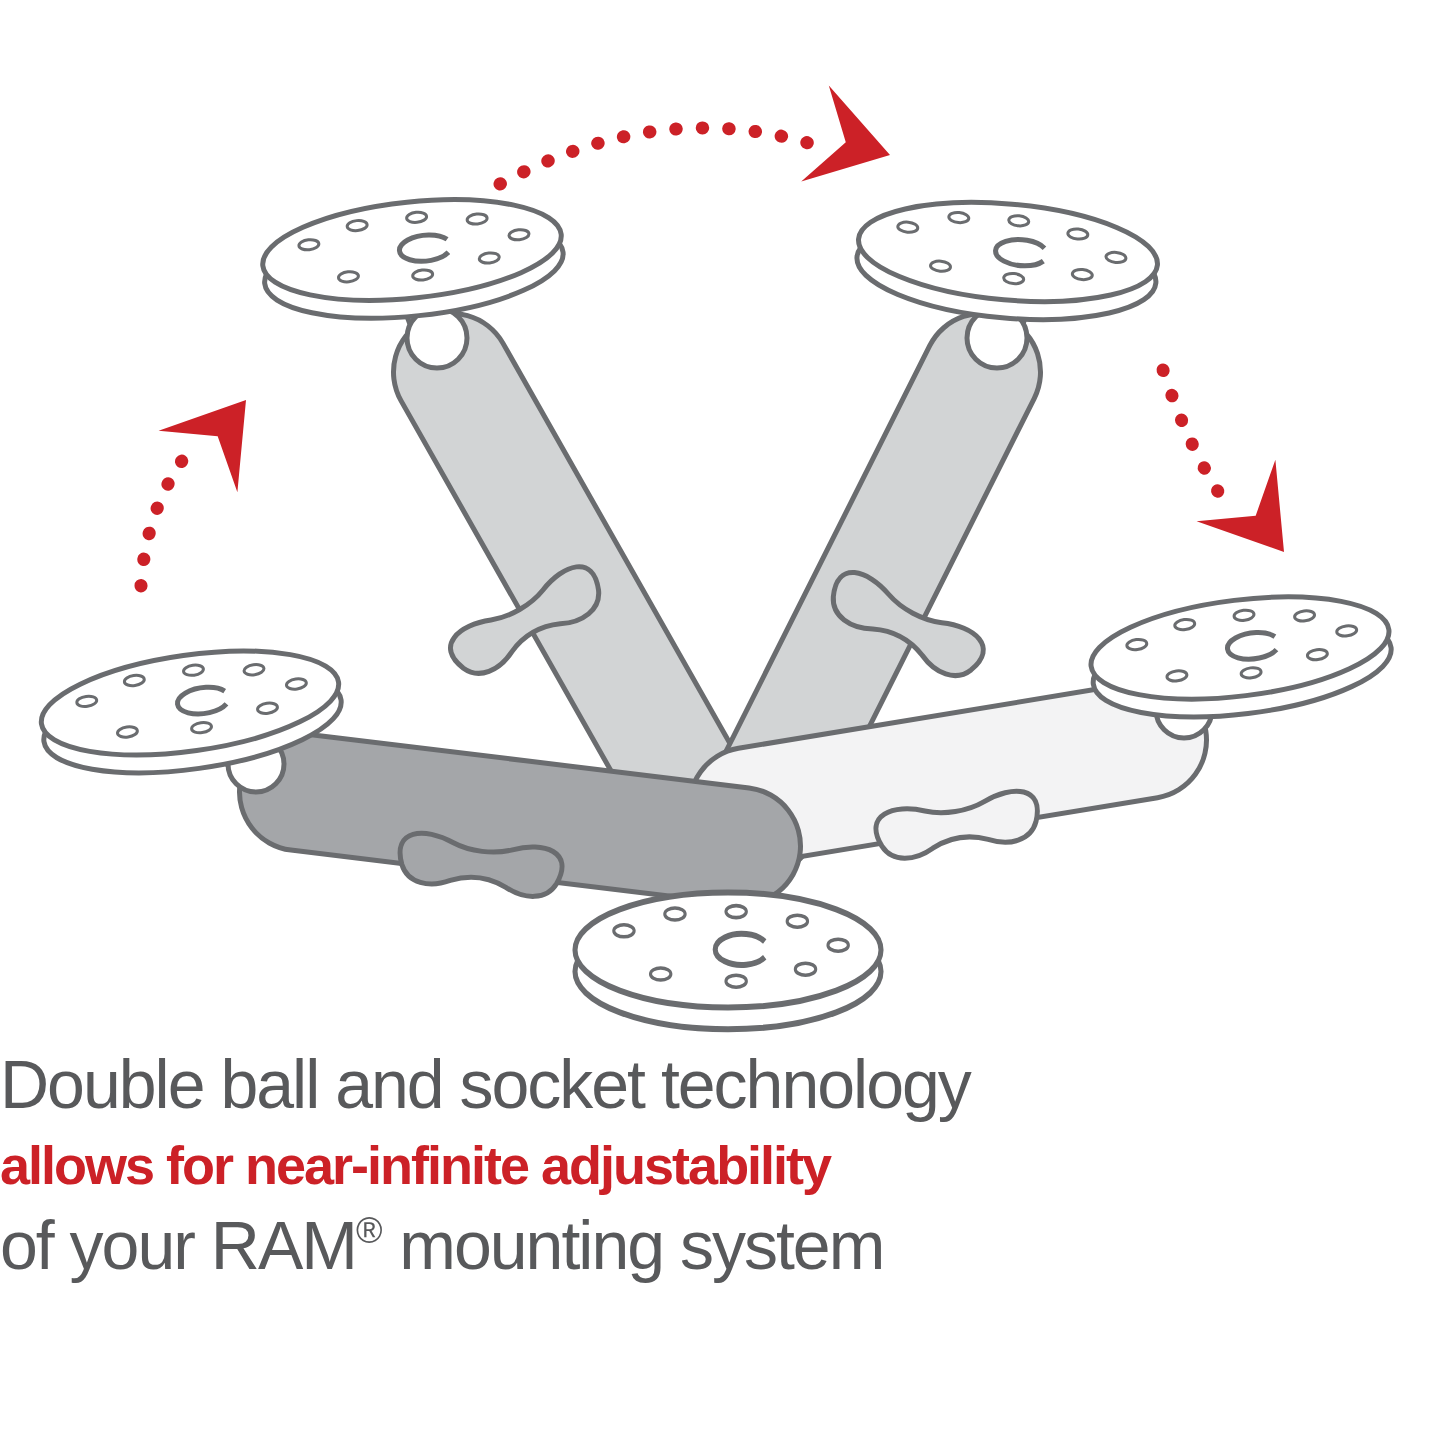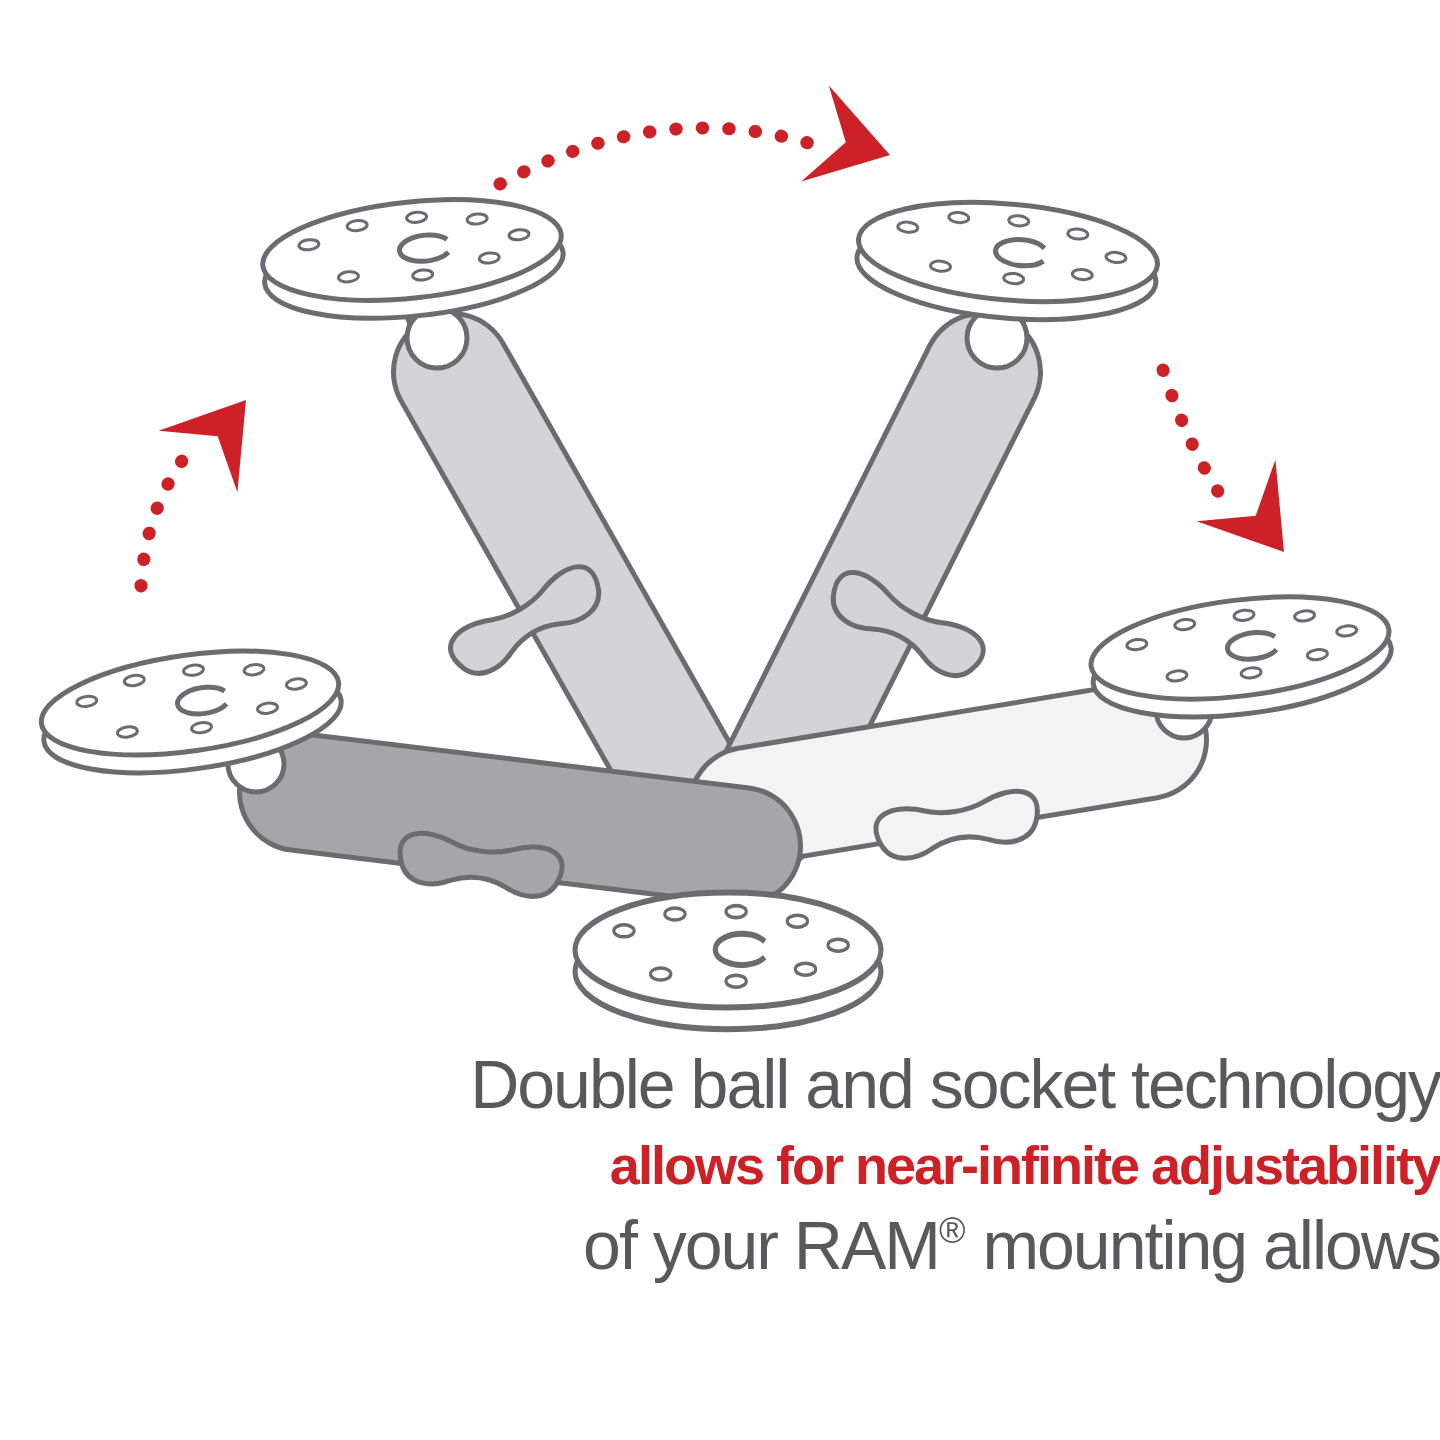--- a/index.html
+++ b/index.html
@@ -16,22 +16,22 @@
   .outl{stroke:#6a6c6f;stroke-width:5;fill:#ffffff;}
   .hole{stroke:#6a6c6f;stroke-width:3;fill:#ffffff;}
   .crescent{stroke:#6a6c6f;stroke-width:5;fill:none;}
   .arm-border{stroke:#6a6c6f;stroke-linecap:round;fill:none;}
   .knob{stroke:#6a6c6f;stroke-width:5;}
   .dots{fill:none;stroke:#cc2127;stroke-width:13;stroke-linecap:round;stroke-dasharray:0.5 26;}
   .head{fill:#cc2127;}
 
   
   .caption{
-    position:absolute;left:0;right:0;top:1040px;
-    text-align:right;
+    position:absolute;left:0;right:16px;top:1040px;
+    text-align:left;
     color:#58595b;
   }
   .cap-line{
     font-size:68px;
     line-height:1.32;
     letter-spacing:-2px;
     white-space:nowrap;
   }
   .cap-line.red{
     color:#cc2127;
@@ -133,16 +133,16 @@
       <circle class="outl" cx="256" cy="764" r="28"></circle>
       <use href="#plate" transform="translate(190,703) rotate(-8)"></use>
     </g>
 
     <use href="#plate" transform="translate(728,950) scale(1.02,1.2)"></use>
   </svg>
 
   <div class="caption">
     <div class="cap-line gray">Double ball and socket technology</div>
     <div class="cap-line red">allows for near-infinite adjustability</div>
-    <div class="cap-line gray"><span>of your RAM</span><span class="reg-mark">®</span><span> mounting allows</span></div>
+    <div class="cap-line gray"><span>of your RAM</span><span class="reg-mark">®</span><span> mounting system</span></div>
   </div>
 
 </div>
 
 </body></html>

